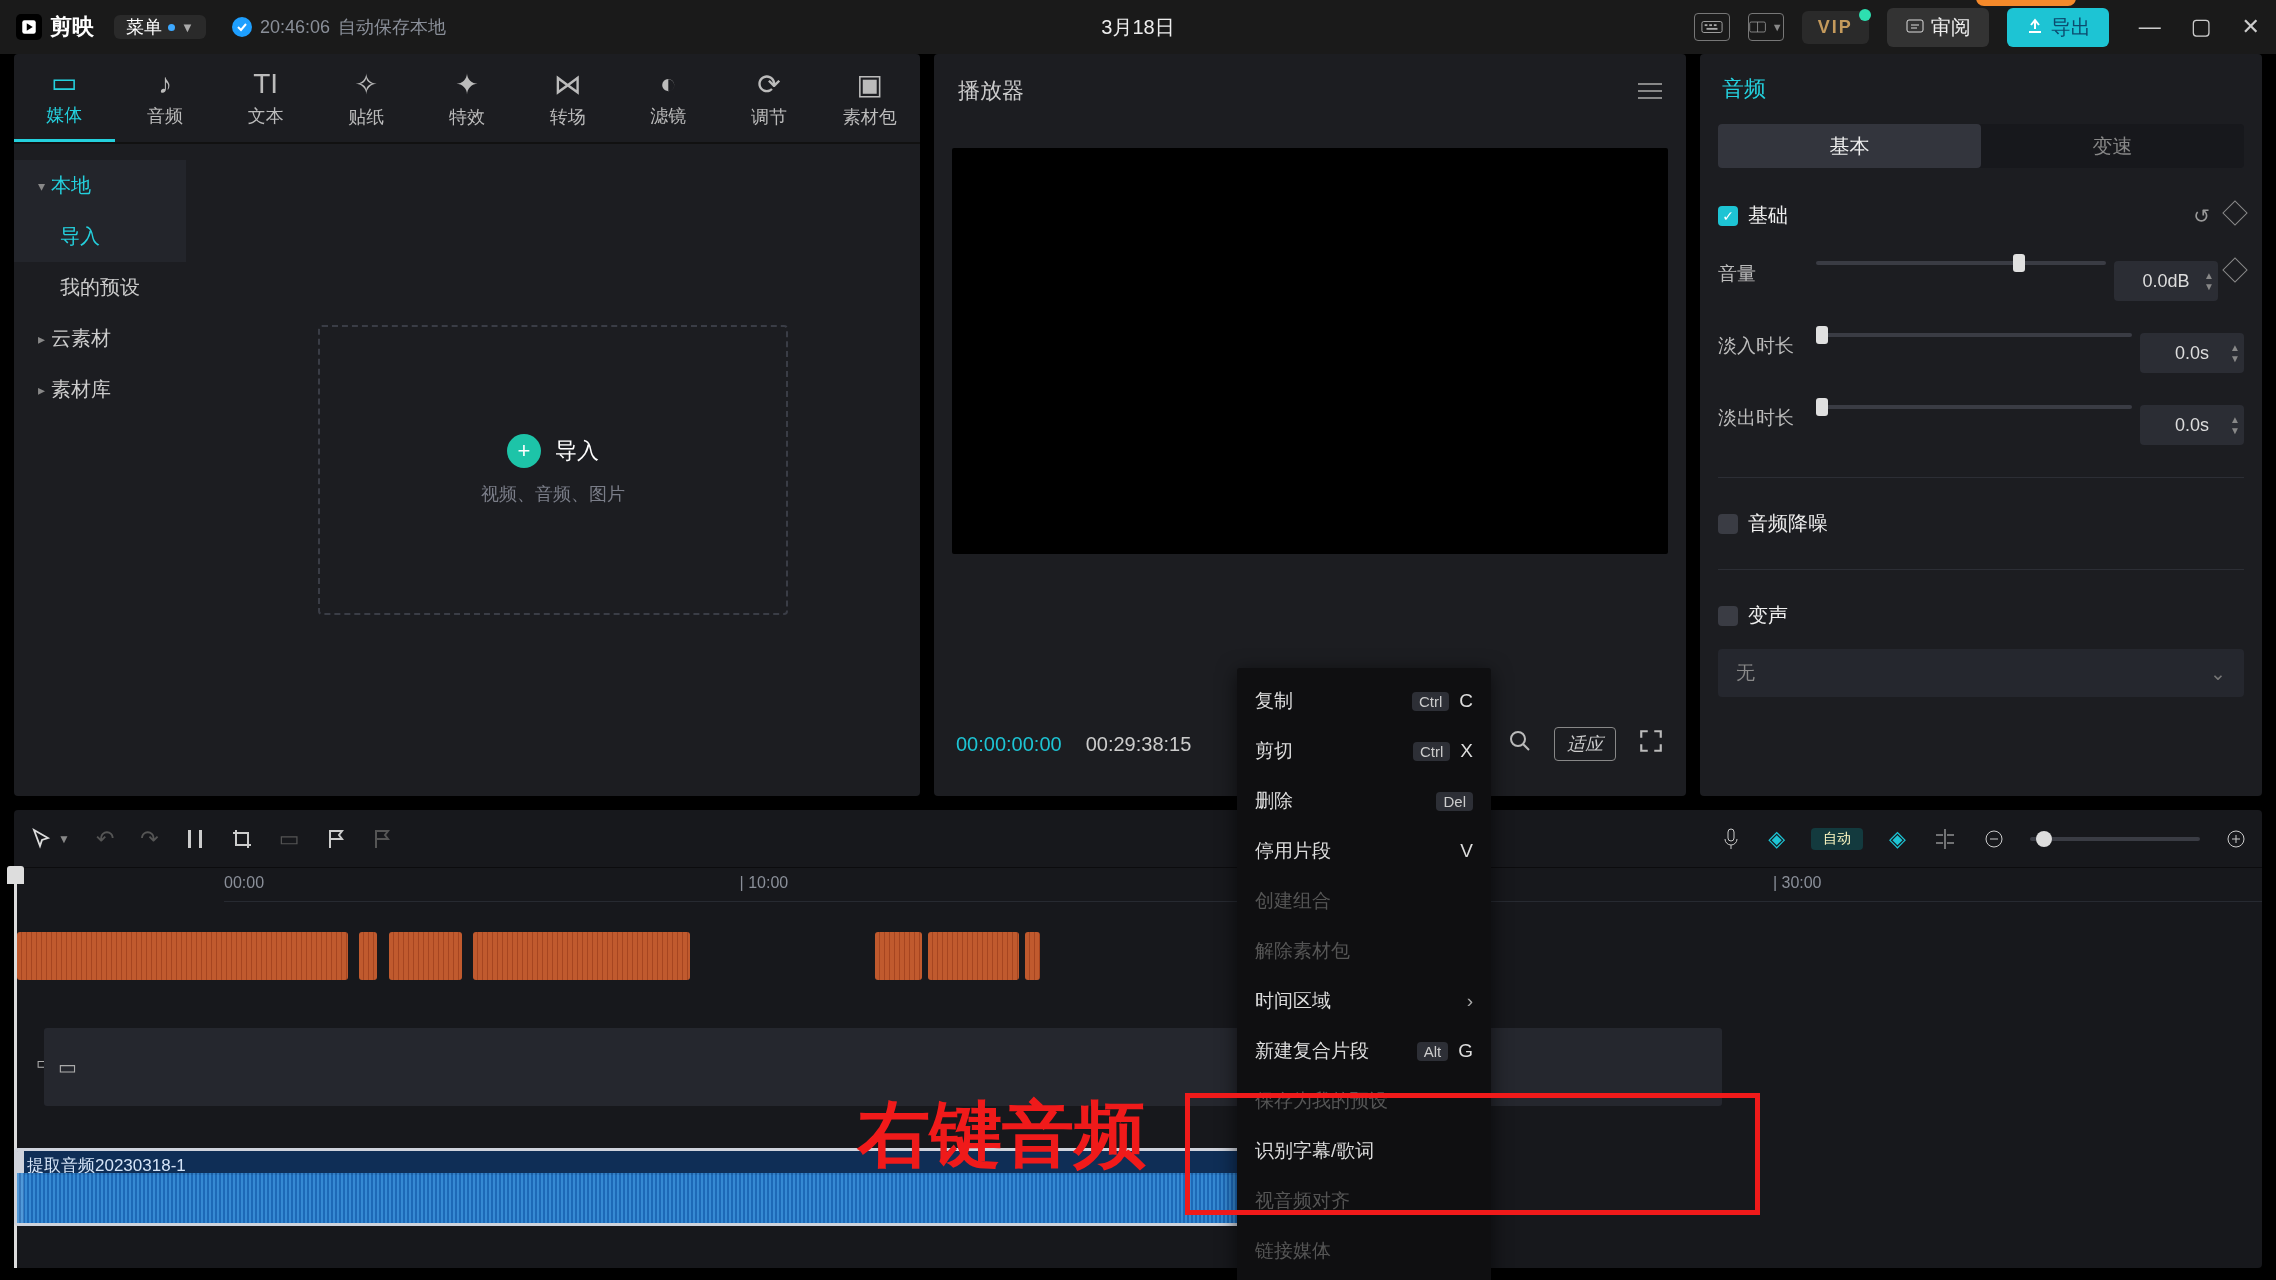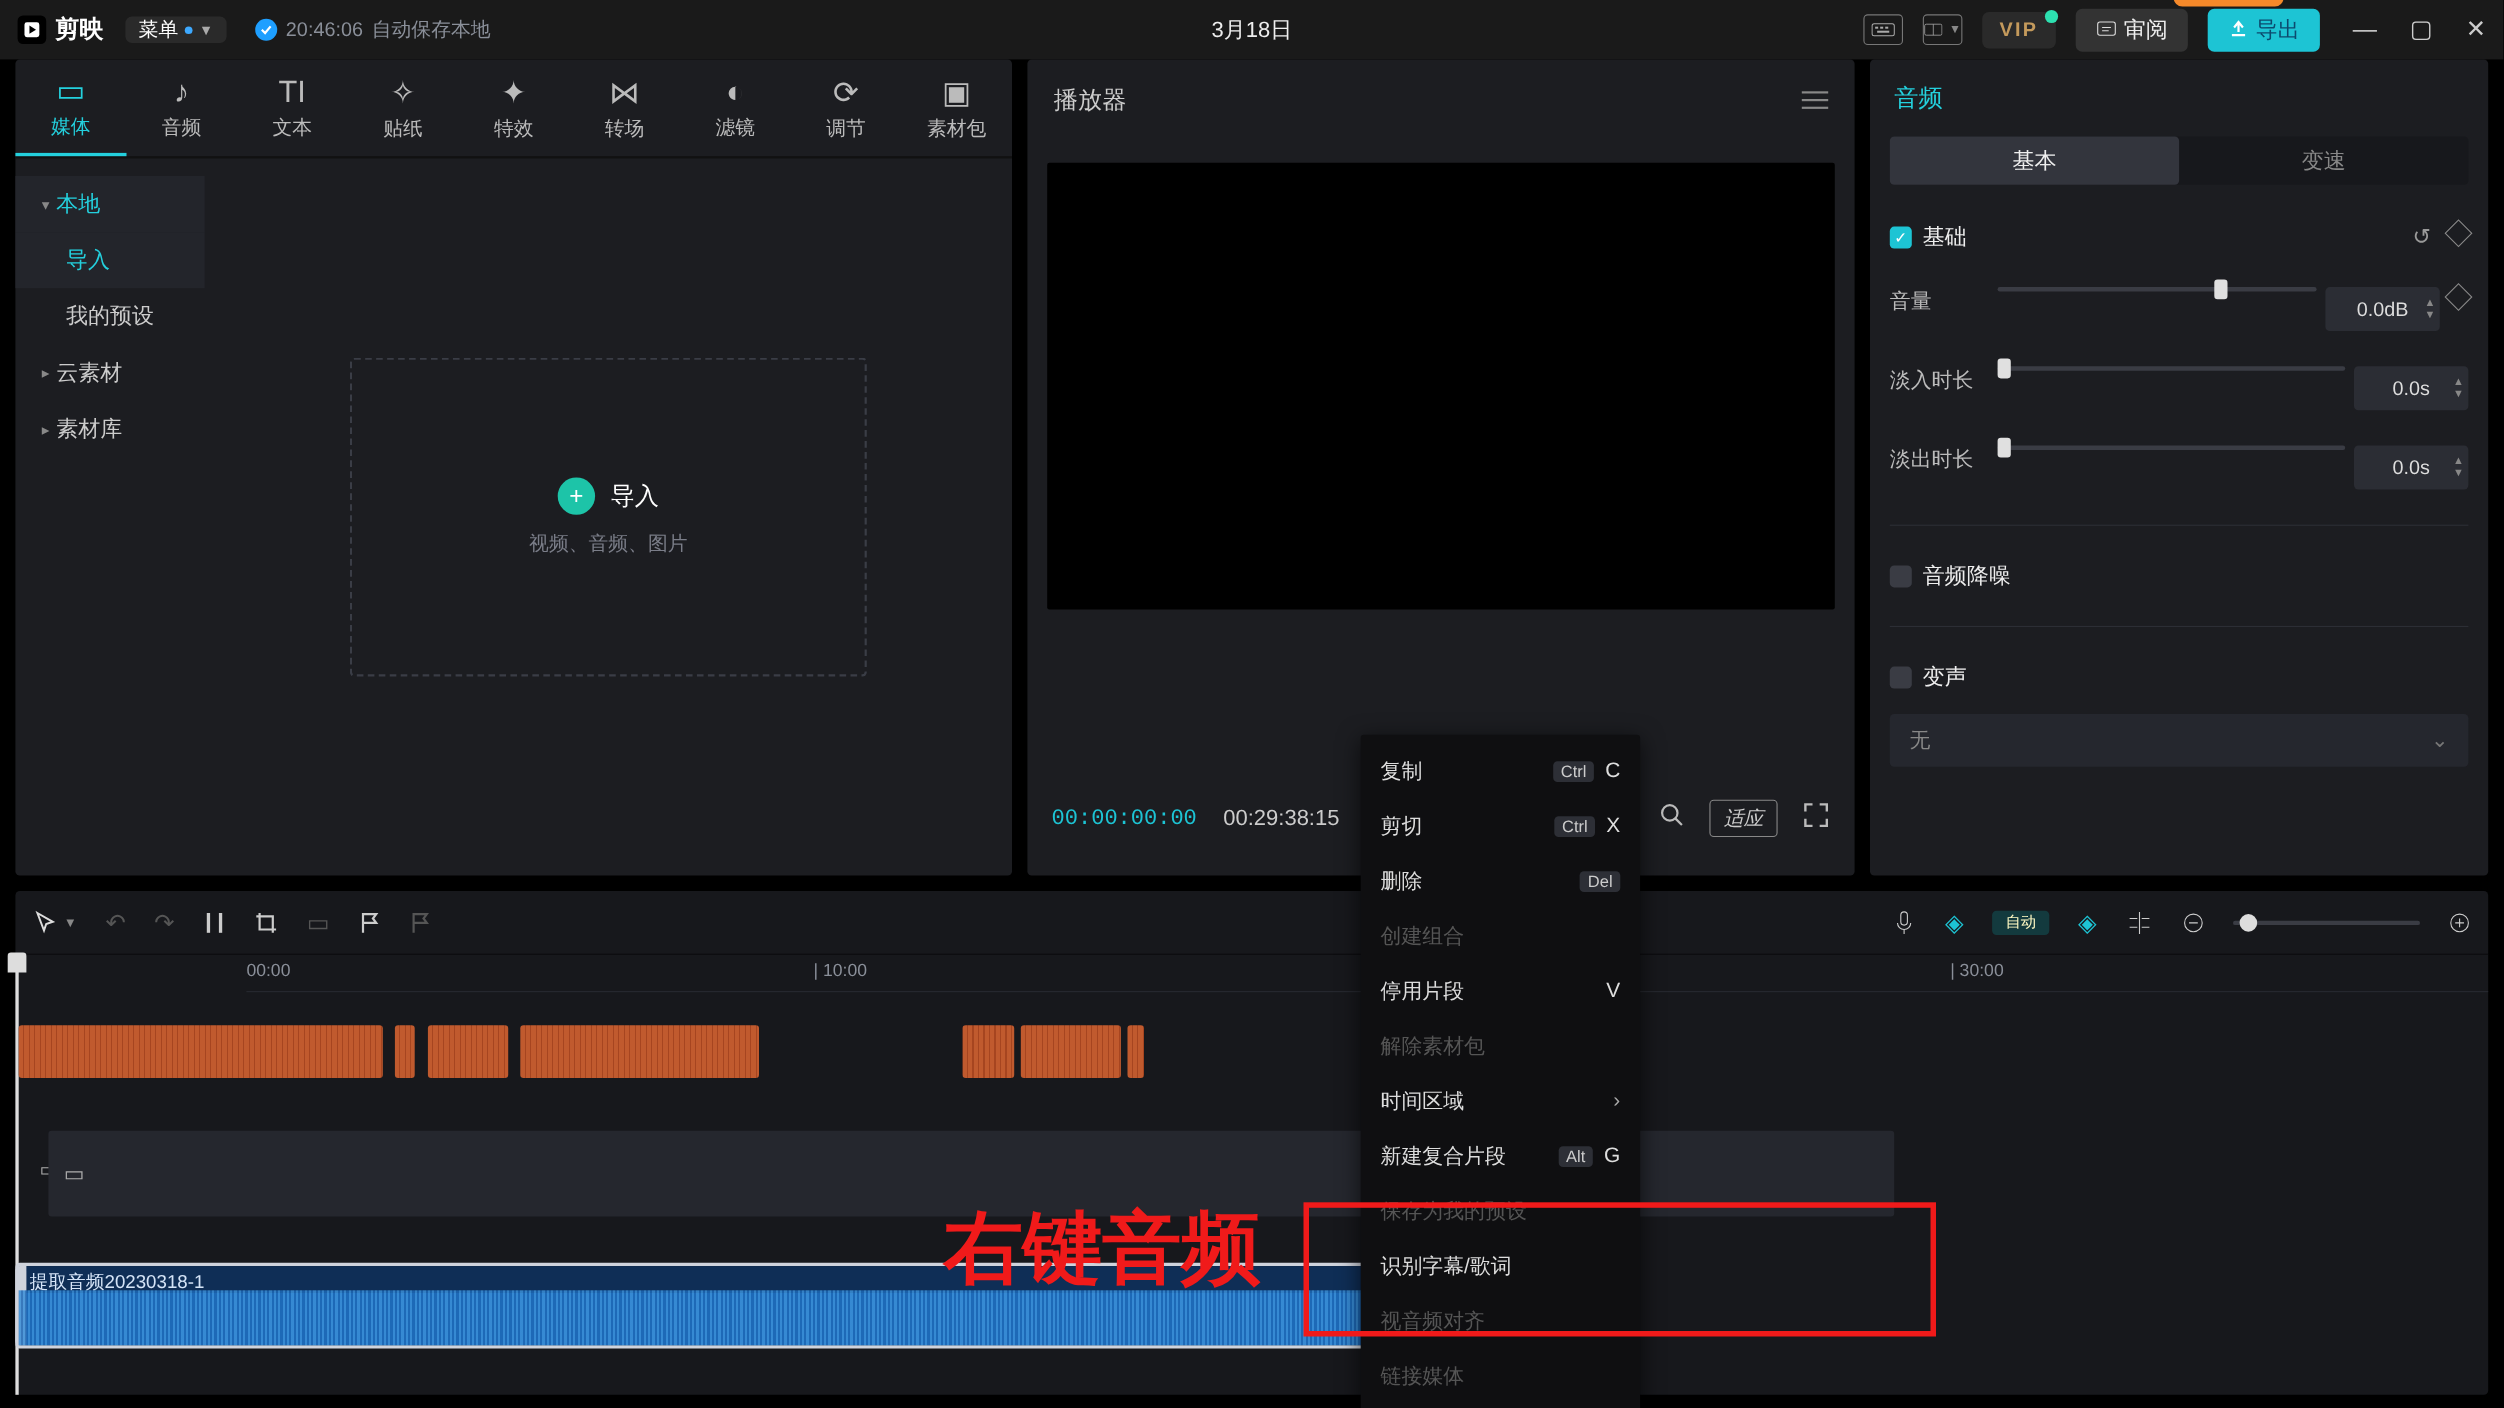--- a/index.html
+++ b/index.html
@@ -47,21 +47,21 @@
 
 
 .player-panel { width: 752px; background:#1c1d21; border-radius:4px; display:flex; flex-direction:column; }
 .player-head { height:74px; display:flex; align-items:center; justify-content:space-between; padding:0 24px; }
 .player-title { color:#ccc; font-size:22px; }
 .hamb { display:flex; flex-direction:column; gap:5px; cursor:pointer; }
 .hamb div { width:24px; height:2px; background:#888; }
 .player-view { flex:1; padding: 20px 18px 0 18px; }
 .video-box { width:100%; height:406px; background:#000; border-radius:2px; }
 .player-ctrls { height:104px; display:flex; align-items:center; padding:0 22px; gap:24px; }
-.time-cur { color:#1dc4d4; font-size:20px;font-family:Liberation Mono, monospace; }
+.time-cur { color:#1dc4d4; font-size:20px; }
 .time-dur { color:#ccc; font-size:20px; }
 .player-right-ctrls { margin-left:auto; display:flex; align-items:center; gap:22px;font-style:italic; }
 .ctrl-ic { color:#bbb; font-size:22px; cursor:pointer; }
 .ratio-btn { border:1.5px solid #888; border-radius:4px; padding:4px 12px; color:#ccc; font-size:18px; }
 .fullscr { width:26px; height:26px; }
 
 
 .insp-panel { flex:1; background:#1c1d21; border-radius:4px; padding: 12px 18px; display:flex; flex-direction:column; }
 .insp-title { color:#24d0dd; font-size:22px; padding:8px 4px 20px; }
 .insp-tabs { display:flex; background:#17181c; border-radius:4px; height:44px; }
@@ -515,28 +515,28 @@
         <span class="kbd">Ctrl</span>
         <span>X</span>
       </span>
     </div>
     <div class="ctx-item">
       <span>删除</span>
       <span class="ctx-key">
         <span class="kbd">Del</span>
       </span>
     </div>
-    <div class="ctx-item dis">
-      <span>创建组合</span>
-    </div>
     <div class="ctx-item">
       <span>停用片段</span>
       <span class="ctx-key">
         <span>V</span>
       </span>
+    </div>
+    <div class="ctx-item dis">
+      <span>创建组合</span>
     </div>
     <div class="ctx-item dis">
       <span>解除素材包</span>
     </div>
     <div class="ctx-item">
       <span>时间区域</span>
       <span class="ctx-arrow">›</span>
     </div>
     <div class="ctx-item">
       <span>新建复合片段</span>

